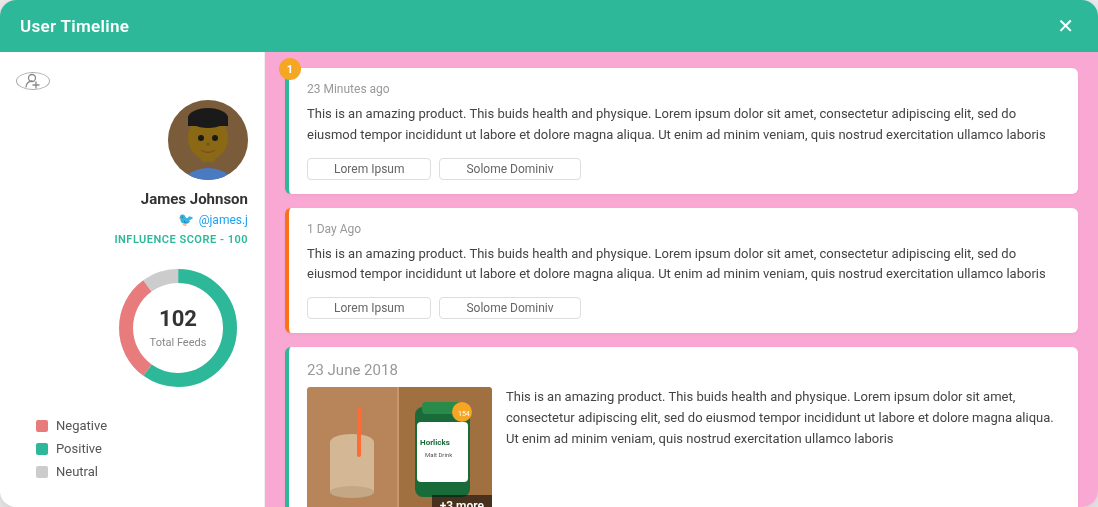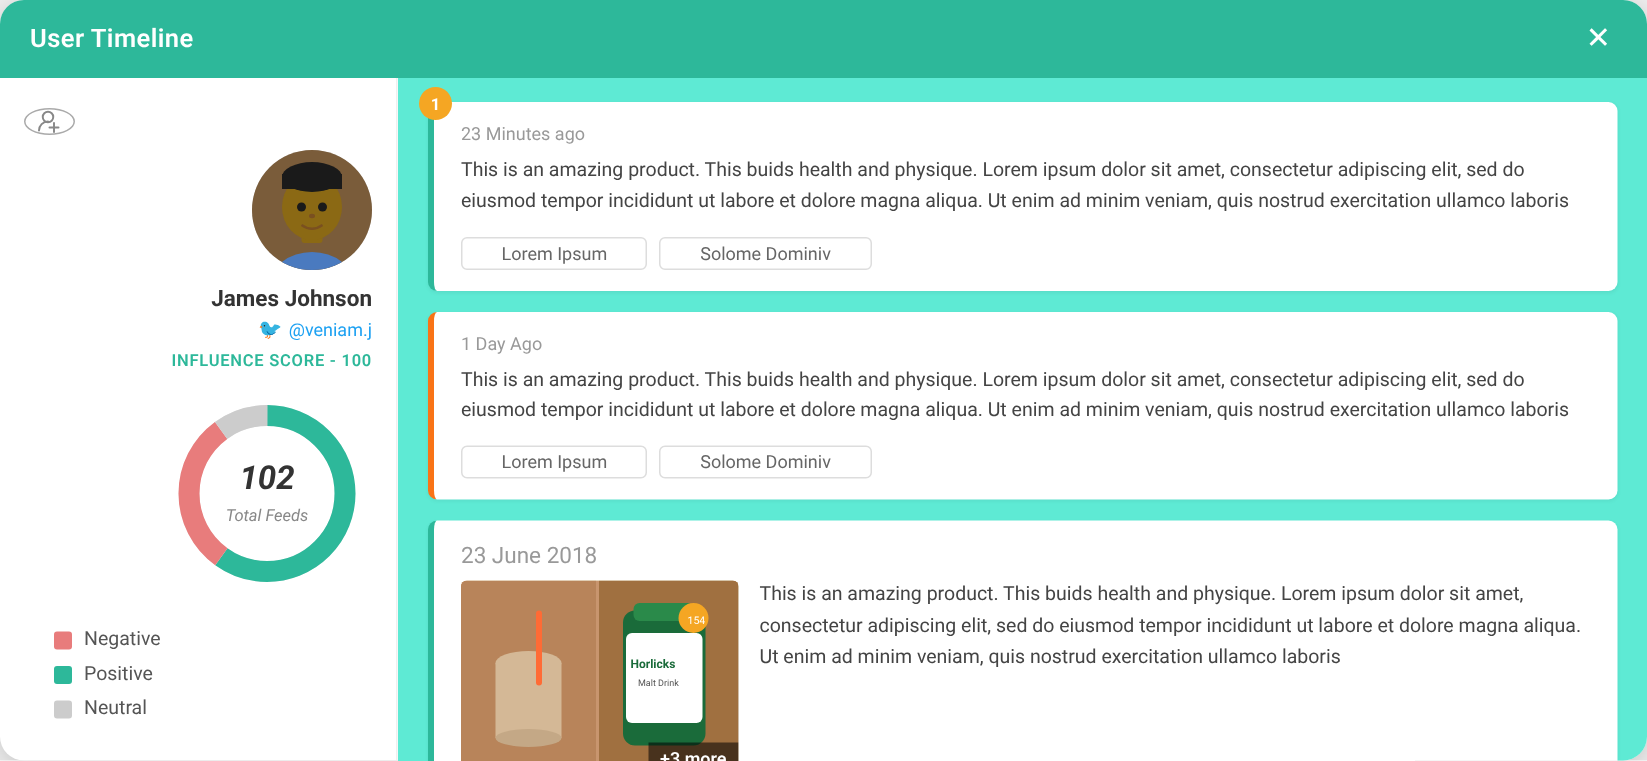--- a/index.html
+++ b/index.html
@@ -110,21 +110,20 @@
       font-weight: 600;
       margin-bottom: 12px;
       text-transform: uppercase;
     }
     
     .donut-container {
       width: 140px;
       height: 140px;
       position: relative;
       margin-bottom: 20px;
-      font-style: italic;
     }
     .donut-container svg {
       width: 140px;
       height: 140px;
     }
     .donut-center {
       position: absolute;
       top: 50%;
       left: 50%;
       transform: translate(-50%, -50%);
@@ -157,21 +156,21 @@
       width: 12px;
       height: 12px;
       border-radius: 2px;
       flex-shrink: 0;
     }
     
     .right-panel {
       flex: 1;
       overflow-y: auto;
       padding: 16px 20px;
-      background: #5eead4;
+      background: #f9a8d4;
     }
     .timeline-item {
       background: #fff;
       border-radius: 6px;
       padding: 14px 18px;
       margin-bottom: 14px;
       position: relative;
       box-shadow: 0 1px 3px rgba(0,0,0,0.06);
     }
     .timeline-item.has-badge::before {
@@ -315,21 +314,21 @@
 
           <ellipse cx="40" cy="44" rx="2" ry="1.5" fill="#7a5020"></ellipse>
 
           <path d="M33 50 Q40 55 47 50" stroke="#7a5020" stroke-width="1.5" fill="none"></path>
         </svg>
       </div>
 
       <div class="user-name">James Johnson</div>
       <div class="twitter-handle">
         <span class="twitter-icon">🐦</span>
-        <span>@veniam.j</span>
+        <span>@james.j</span>
       </div>
       <div class="influence-score">INFLUENCE SCORE - 100</div>
 
       <div class="donut-container">
         <svg viewBox="0 0 140 140">
 
           <circle cx="70" cy="70" r="52" fill="none" stroke="#eeeeee" stroke-width="14"></circle>
 
           <circle cx="70" cy="70" r="52" fill="none" stroke="#2db89a" stroke-width="14" stroke-dasharray="196 130" stroke-dashoffset="82" stroke-linecap="butt"></circle>
 

